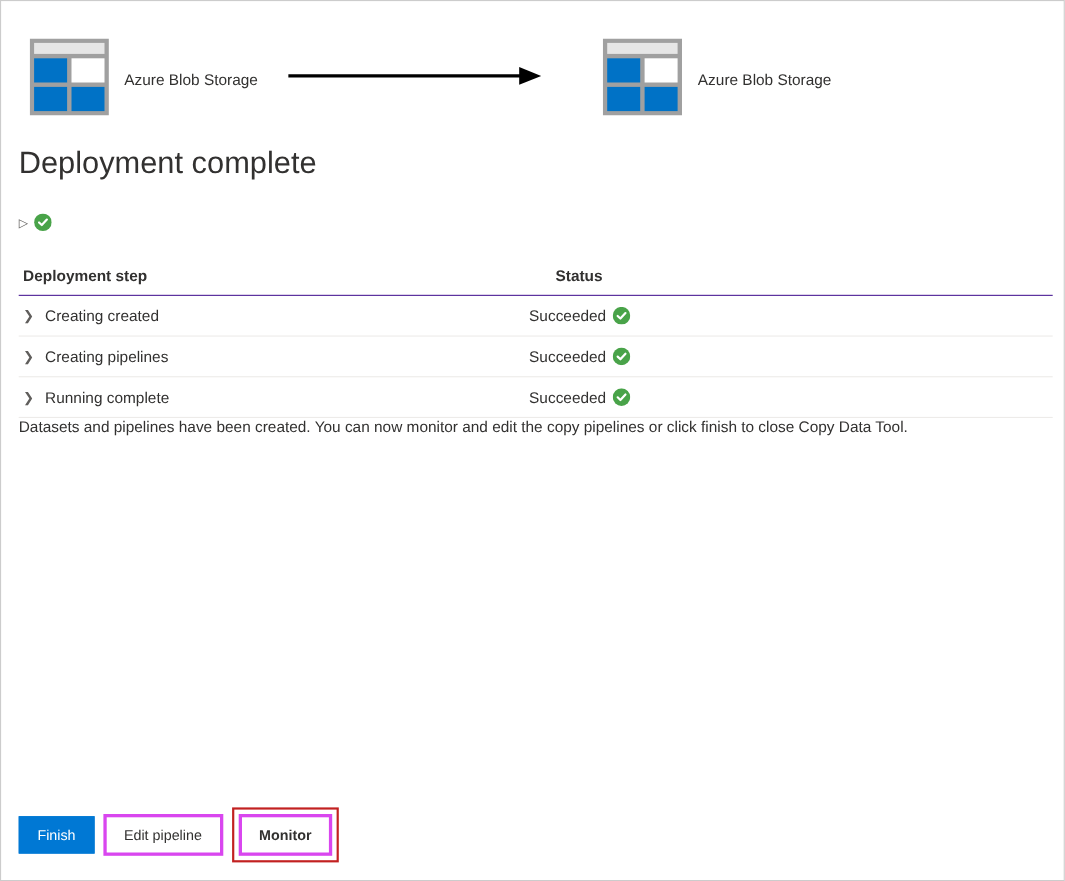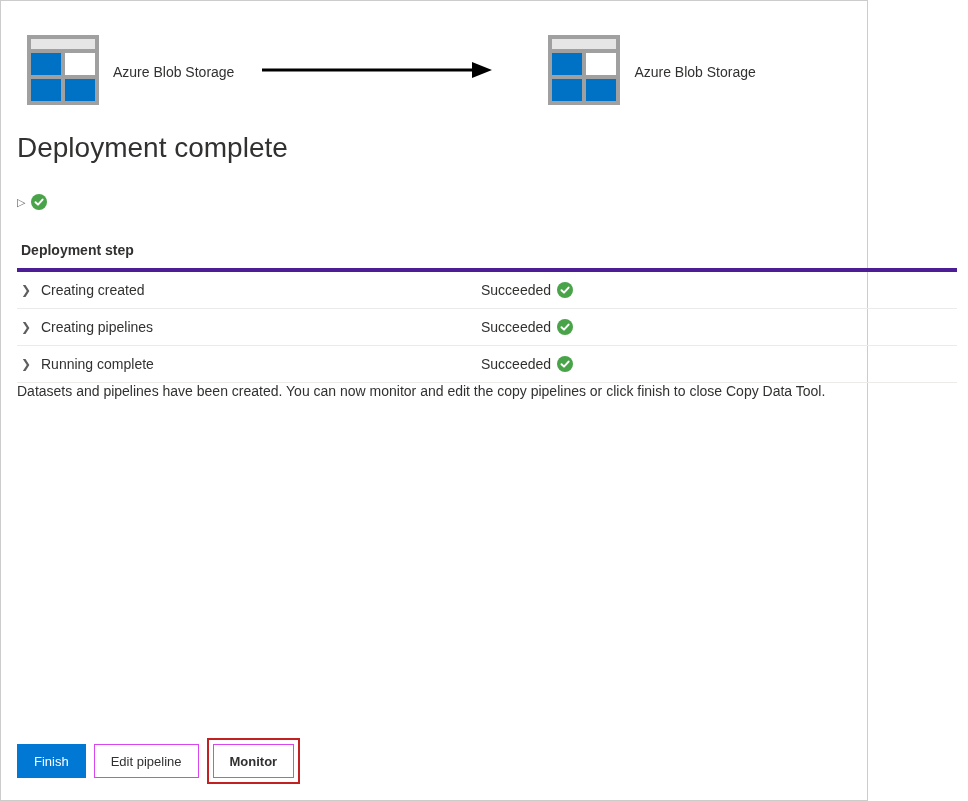--- a/index.html
+++ b/index.html
@@ -3,21 +3,21 @@
 <meta charset="utf-8">
 <style>
   * { box-sizing: border-box; }
   body {
     margin: 0;
     font-family: "Segoe UI", -apple-system, BlinkMacSystemFont, sans-serif;
     color: #323130;
     background: #fff;
   }
   .frame {
-    width: 868px;
+    width: 968px;
     height: 801px;
     border: 1px solid #ccc;
     position: relative;
     padding: 0;
   }
   .content {
     padding: 20px 16px 0 16px;
   }
   .diagram {
     display: flex;
@@ -56,21 +56,21 @@
     width: 940px;
   }
   .thead, .trow {
     display: flex;
     border-bottom: 1px solid #edebe9;
     padding: 10px 4px;
   }
   .thead {
     font-weight: 600;
     font-size: 14px;
-    border-bottom: 4px solid #4c1d95;
+    border-bottom: 1px solid #4c1d95;
     border-top: none;
     gap: 24px;
   }
   .trow {
     font-size: 14px;
   }
   .col-step { flex: 0 0 460px; display:flex; align-items:center; gap:8px;}
   .col-status { flex: 1; display:flex; align-items:center; gap:6px;}
   .chev {
     color: #605e5c;
@@ -101,21 +101,21 @@
     justify-content: center;
   }
   .btn-primary {
     background: #0078d4;
     color: #fff;
     border: 1px solid #0078d4;
   }
   .btn-secondary {
     background: #fff;
     color: #323130;
-    border: 1px solid #d946ef;
+    border: 3px solid #d946ef;
   }
   .highlight-box {
     border: 2px solid #c22121;
     padding: 4px;
     display: inline-flex;
   }
   .highlight-box .btn {
     margin: 0;
     font-weight: bold;
   }
@@ -175,20 +175,21 @@
         <svg width="16" height="16" viewBox="0 0 16 16">
           <circle cx="8" cy="8" r="8" fill="#49a349"></circle>
           <path d="M4.5 8.2 L7 10.6 L11.6 5.6" stroke="#fff" stroke-width="2" fill="none" stroke-linecap="round" stroke-linejoin="round"></path>
         </svg>
       </span>
     </div>
 
     <div class="table">
       <div class="thead">
         <div class="col-step">Deployment step</div>
+        <div class="col-status">Status</div>
       </div>
 
       <div class="trow">
         <div class="col-step">
           <span class="chev">❯</span>
           <span>Creating created</span>
         </div>
         <div class="col-status">
           <span>Succeeded</span>
           <span class="check-circle">

